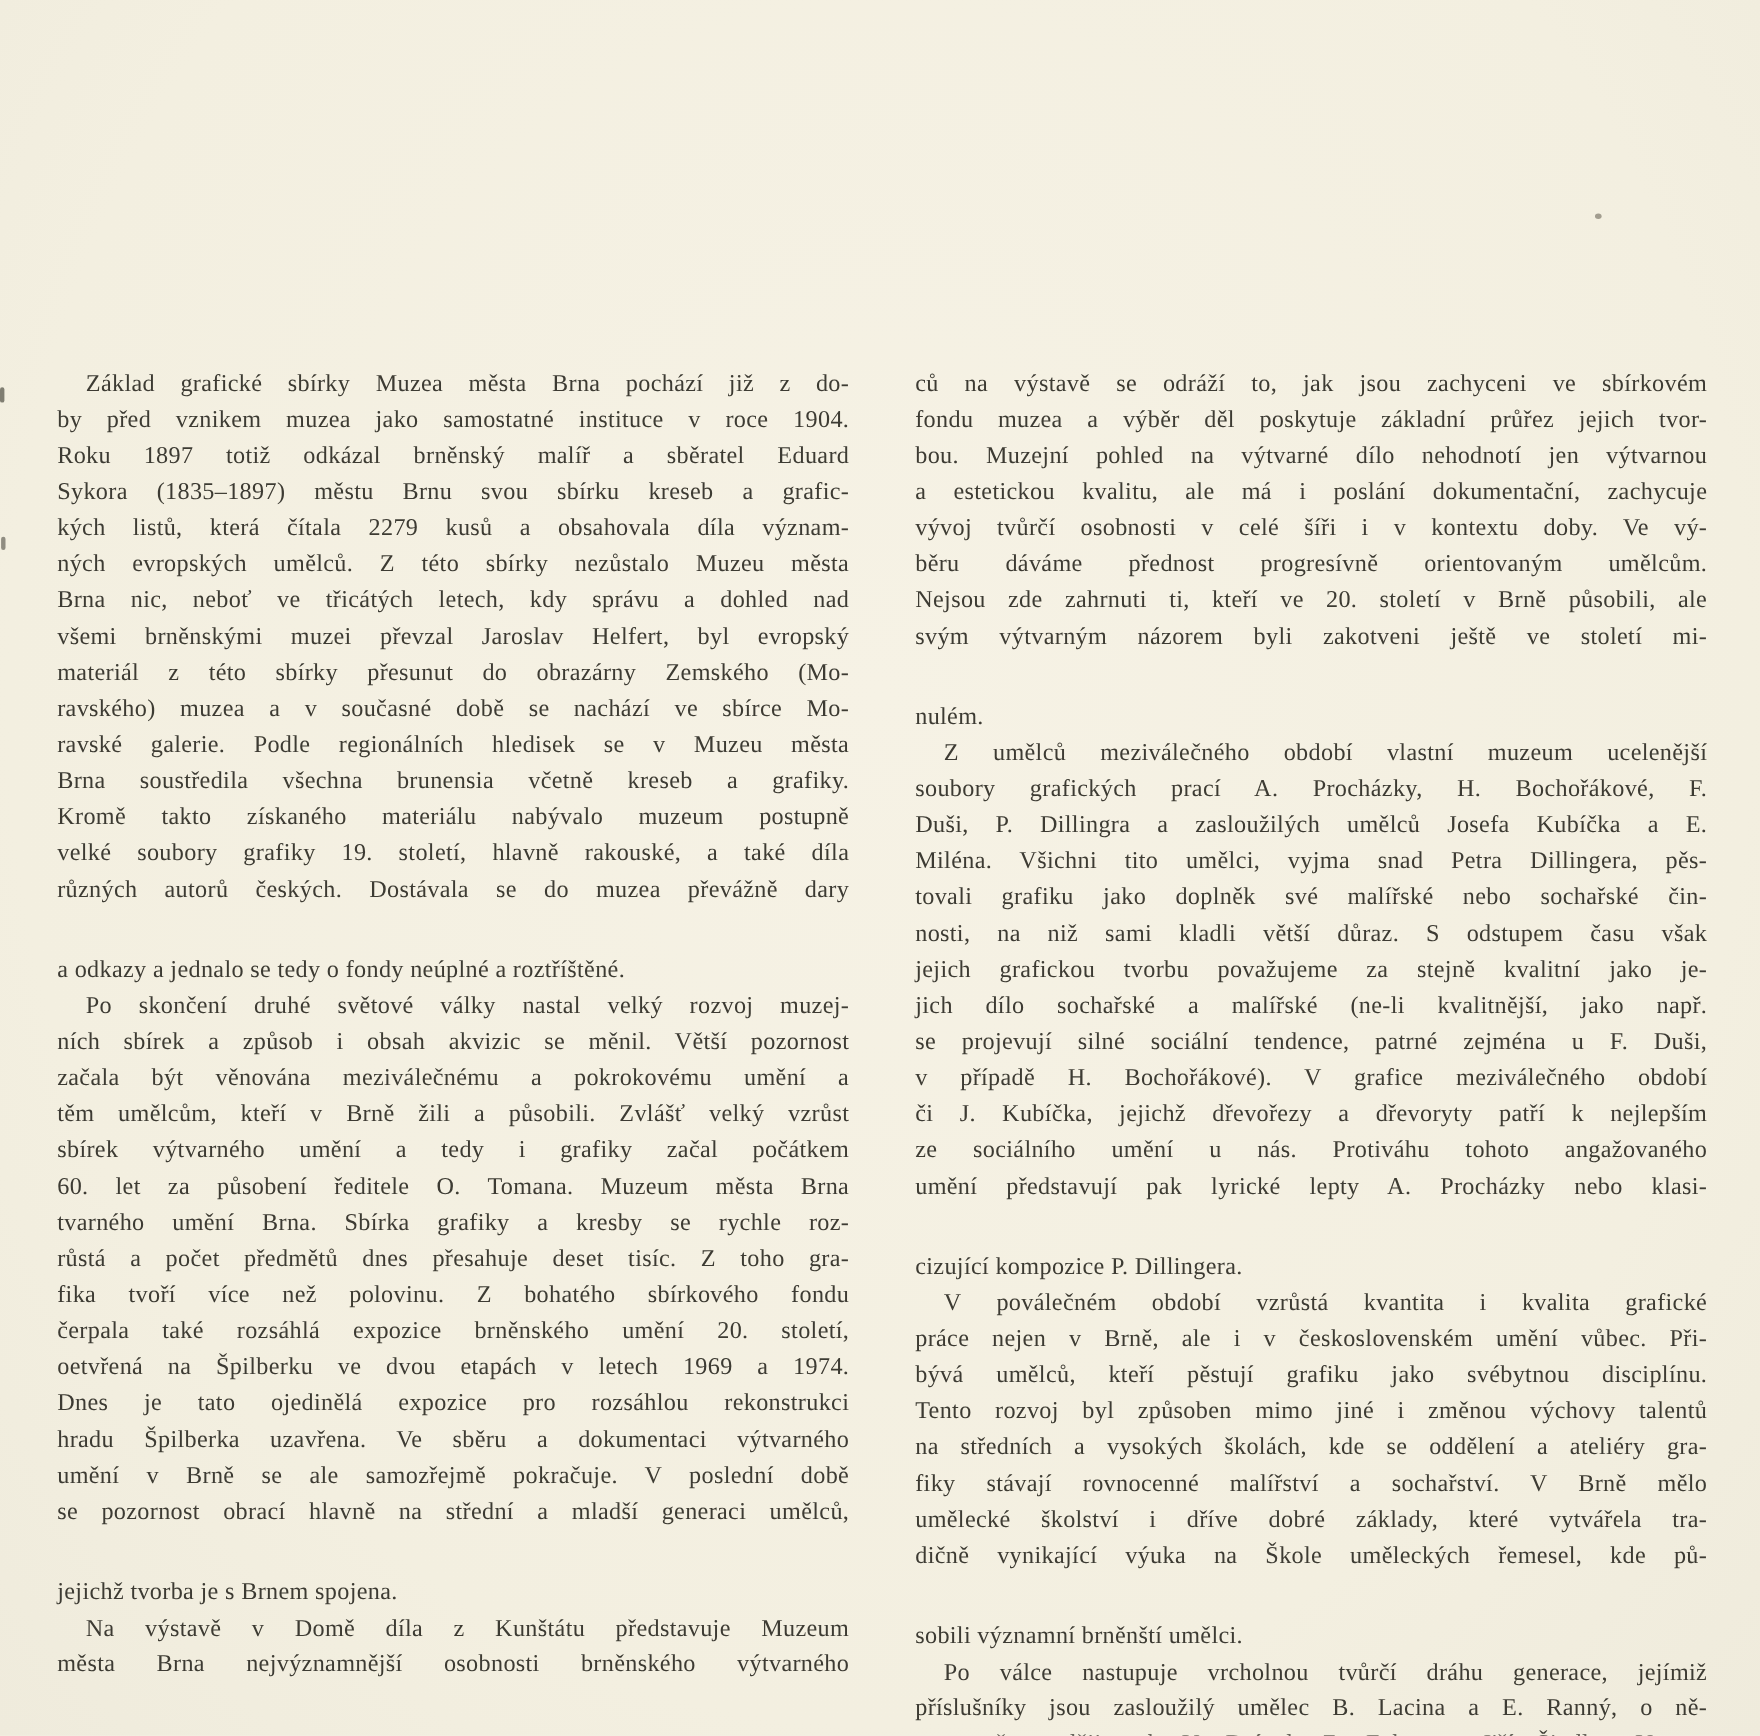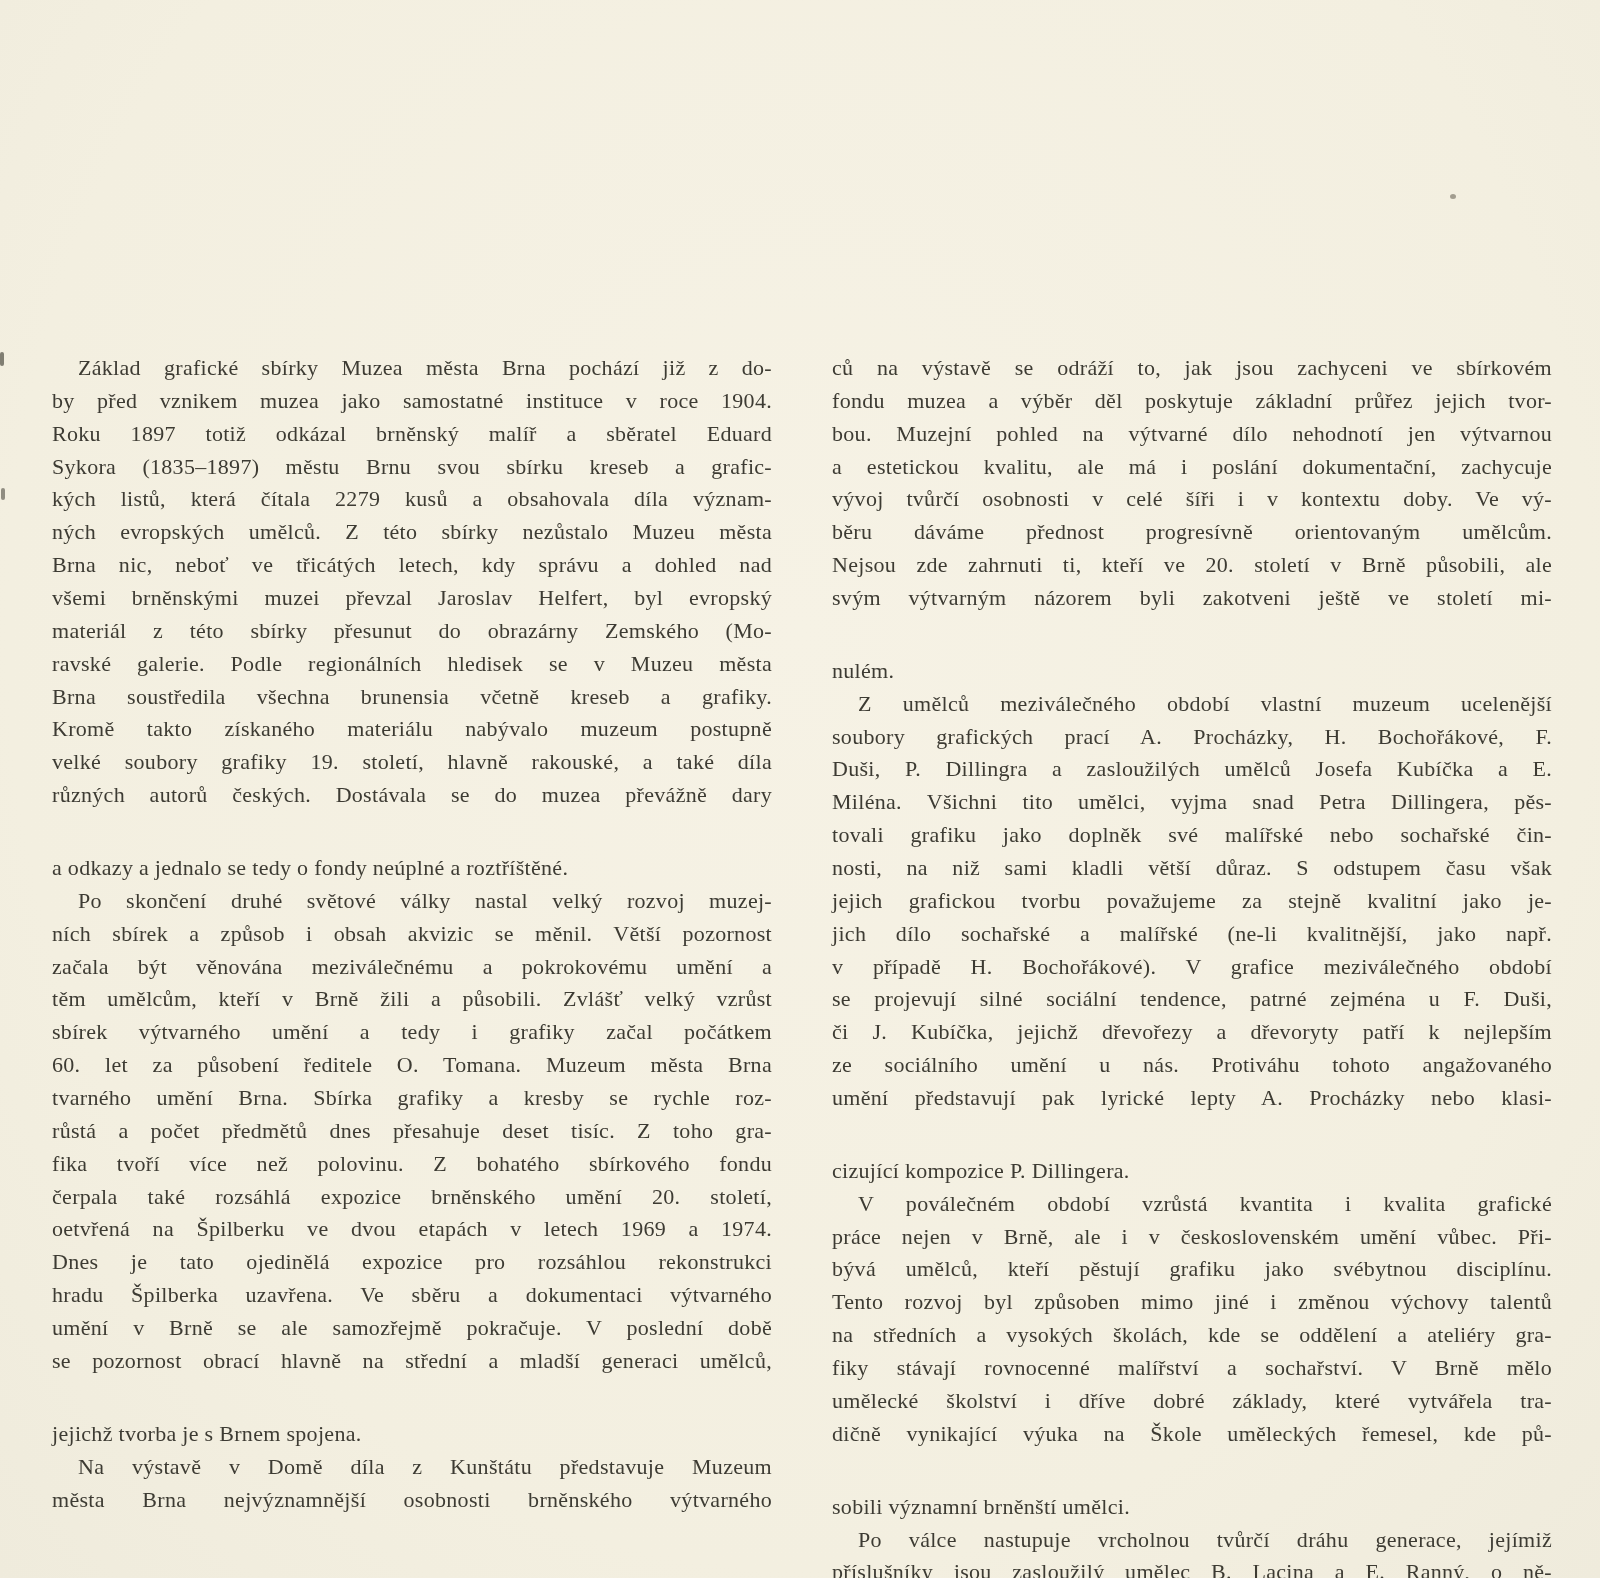--- a/index.html
+++ b/index.html
@@ -11,21 +11,21 @@
     overflow: hidden;
     font-family: "Liberation Serif", "DejaVu Serif", serif;
   }
   .page {
     position: absolute;
     inset: 0;
     background: radial-gradient(ellipse at 50% 40%, #f6f2e5 0%, #f3efe0 70%, #efebdc 100%);
   }
   .column {
     position: absolute;
-    top: 352px;
+    top: 332px;
     width: 720px;
     color: #3d3b33;
     font-size: 22px;
     letter-spacing: 0.3px;
   }
   .col-left  { left: 52px; }
   .col-right { left: 832px; }
   .ln {
     height: 32.86px;
     line-height: 32.86px;
@@ -57,20 +57,21 @@
   <div class="column col-left">
     <div class="ln ind">Základ grafické sbírky Muzea města Brna pochází již z do-</div>
     <div class="ln">by před vznikem muzea jako samostatné instituce v roce 1904.</div>
     <div class="ln">Roku 1897 totiž odkázal brněnský malíř a sběratel Eduard</div>
     <div class="ln">Sykora (1835–1897) městu Brnu svou sbírku kreseb a grafic-</div>
     <div class="ln">kých listů, která čítala 2279 kusů a obsahovala díla význam-</div>
     <div class="ln">ných evropských umělců. Z této sbírky nezůstalo Muzeu města</div>
     <div class="ln">Brna nic, neboť ve třicátých letech, kdy správu a dohled nad</div>
     <div class="ln">všemi brněnskými muzei převzal Jaroslav Helfert, byl evropský</div>
     <div class="ln">materiál z této sbírky přesunut do obrazárny Zemského (Mo-</div>
+    <div class="ln">ravského) muzea a v současné době se nachází ve sbírce Mo-</div>
     <div class="ln">ravské galerie. Podle regionálních hledisek se v Muzeu města</div>
     <div class="ln">Brna soustředila všechna brunensia včetně kreseb a grafiky.</div>
     <div class="ln">Kromě takto získaného materiálu nabývalo muzeum postupně</div>
     <div class="ln">velké soubory grafiky 19. století, hlavně rakouské, a také díla</div>
     <div class="ln">různých autorů českých. Dostávala se do muzea převážně dary</div>
     <div class="ln end">a odkazy a jednalo se tedy o fondy neúplné a roztříštěné.</div>
     <div class="ln ind">Po skončení druhé světové války nastal velký rozvoj muzej-</div>
     <div class="ln">ních sbírek a způsob i obsah akvizic se měnil. Větší pozornost</div>
     <div class="ln">začala být věnována meziválečnému a pokrokovému umění a</div>
     <div class="ln">těm umělcům, kteří v Brně žili a působili. Zvlášť velký vzrůst</div>
@@ -101,22 +102,22 @@
     <div class="ln">svým výtvarným názorem byli zakotveni ještě ve století mi-</div>
     <div class="ln end">nulém.</div>
     <div class="ln ind">Z umělců meziválečného období vlastní muzeum ucelenější</div>
     <div class="ln">soubory grafických prací A. Procházky, H. Bochořákové, F.</div>
     <div class="ln">Duši, P. Dillingra a zasloužilých umělců Josefa Kubíčka a E.</div>
     <div class="ln">Miléna. Všichni tito umělci, vyjma snad Petra Dillingera, pěs-</div>
     <div class="ln">tovali grafiku jako doplněk své malířské nebo sochařské čin-</div>
     <div class="ln">nosti, na niž sami kladli větší důraz. S odstupem času však</div>
     <div class="ln">jejich grafickou tvorbu považujeme za stejně kvalitní jako je-</div>
     <div class="ln">jich dílo sochařské a malířské (ne-li kvalitnější, jako např.</div>
+    <div class="ln">se projevují silné sociální tendence, patrné zejména u F. Duši,</div>
     <div class="ln">v případě H. Bochořákové). V grafice meziválečného období</div>
-    <div class="ln">se projevují silné sociální tendence, patrné zejména u F. Duši,</div>
     <div class="ln">či J. Kubíčka, jejichž dřevořezy a dřevoryty patří k nejlepším</div>
     <div class="ln">ze sociálního umění u nás. Protiváhu tohoto angažovaného</div>
     <div class="ln">umění představují pak lyrické lepty A. Procházky nebo klasi-</div>
     <div class="ln end">cizující kompozice P. Dillingera.</div>
     <div class="ln ind">V poválečném období vzrůstá kvantita i kvalita grafické</div>
     <div class="ln">práce nejen v Brně, ale i v československém umění vůbec. Při-</div>
     <div class="ln">bývá umělců, kteří pěstují grafiku jako svébytnou disciplínu.</div>
     <div class="ln">Tento rozvoj byl způsoben mimo jiné i změnou výchovy talentů</div>
     <div class="ln">na středních a vysokých školách, kde se oddělení a ateliéry gra-</div>
     <div class="ln">fiky stávají rovnocenné malířství a sochařství. V Brně mělo</div>

